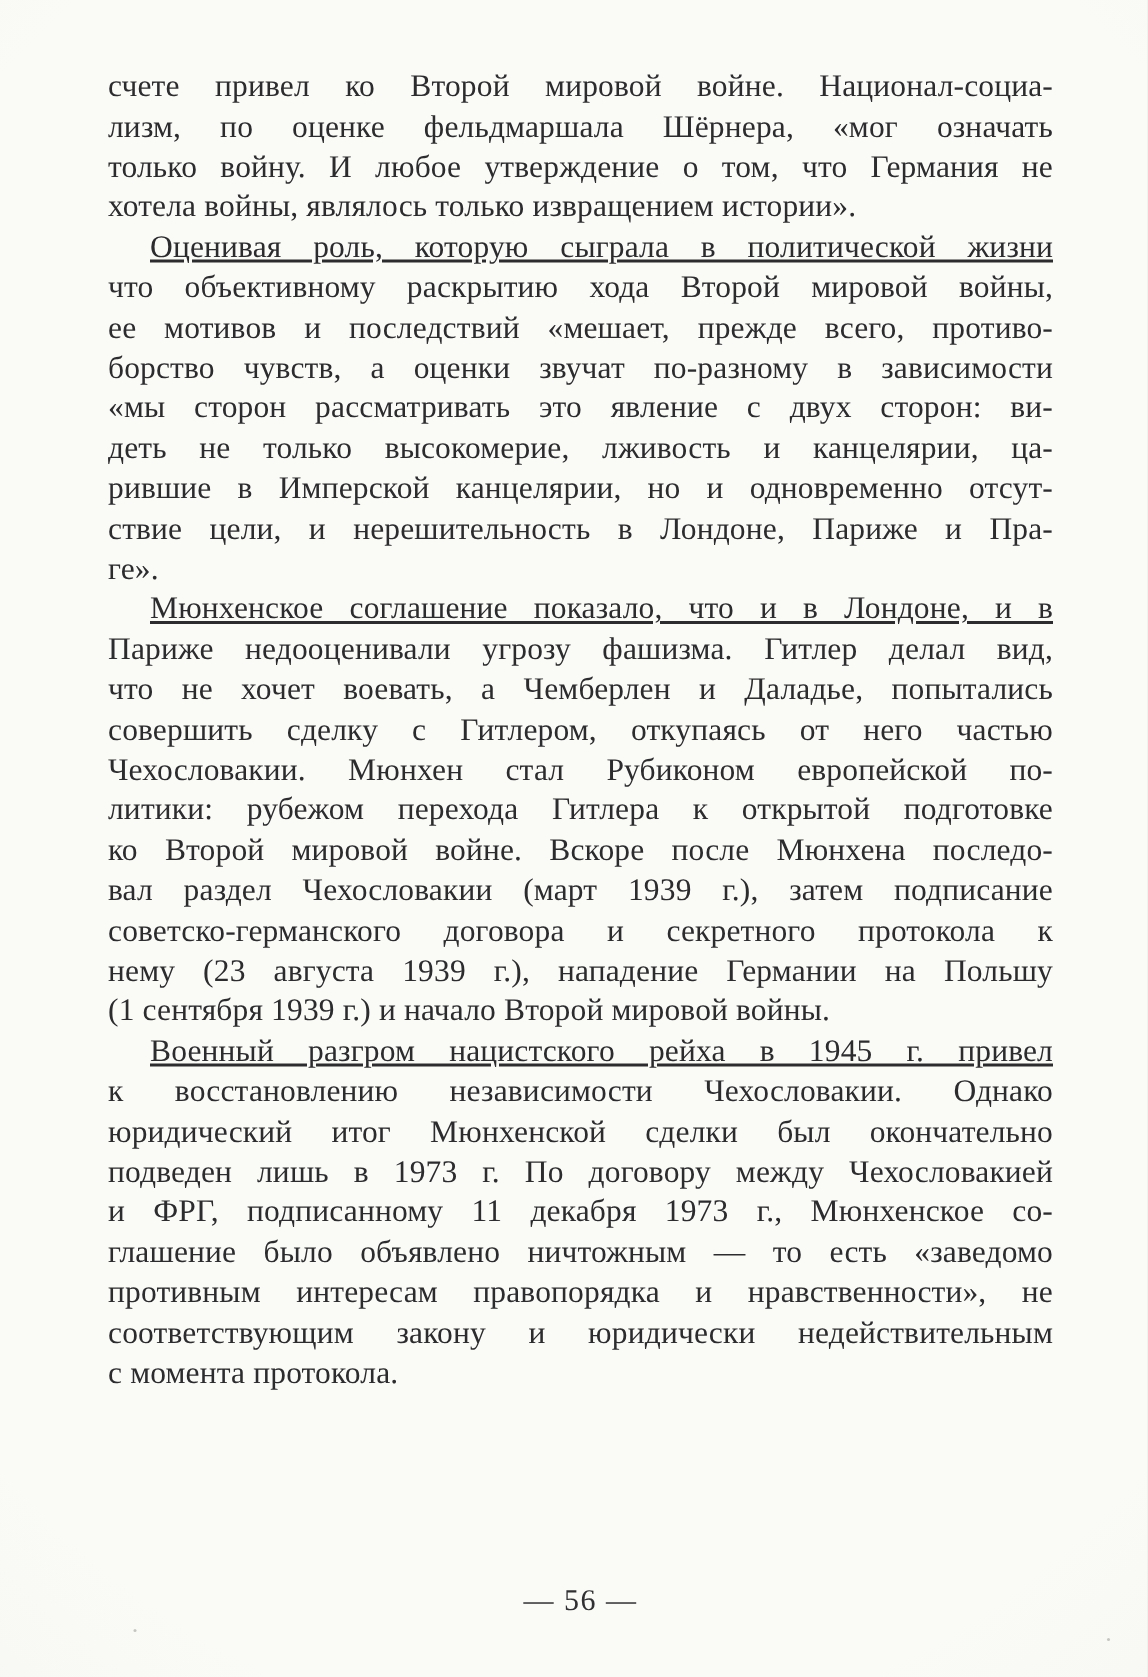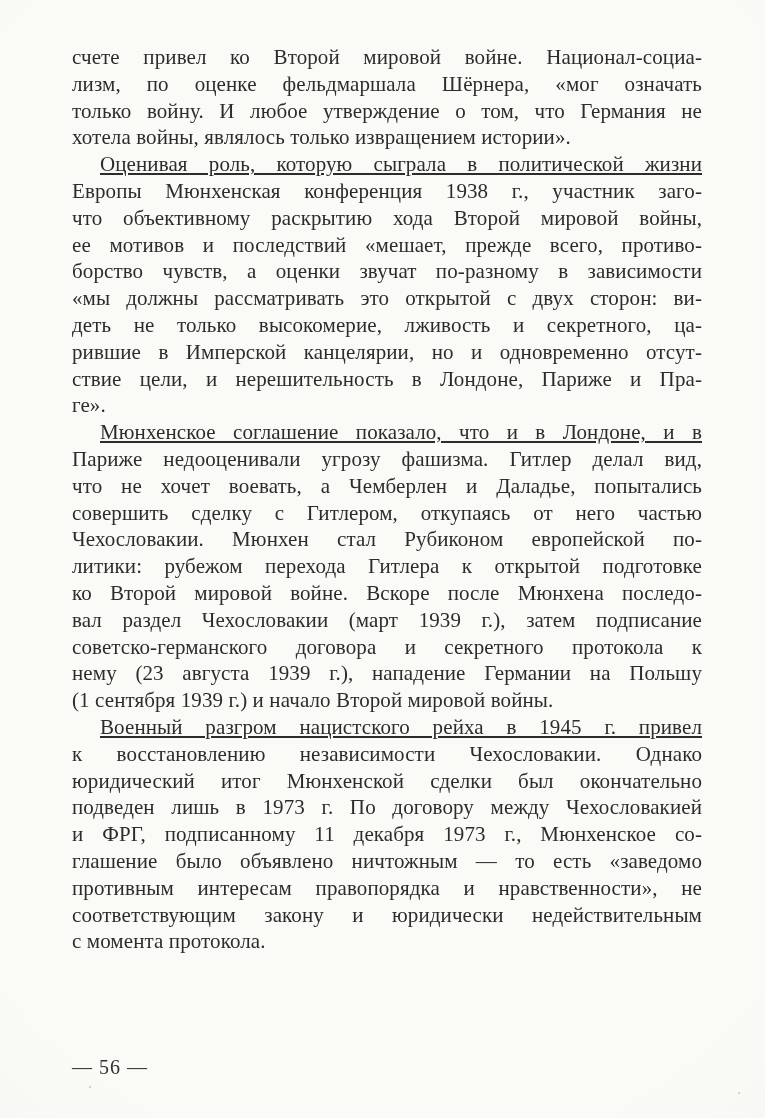--- a/index.html
+++ b/index.html
@@ -34,20 +34,21 @@
     text-align-last: left;
   }
   .line.indent {
     text-indent: 28px;
     text-decoration: underline;
   }
   .footer {
     position: absolute;
     left: 72px; width: 630px;
     top: 1056px;
+    text-align: center;
     font-size: 20px;
     letter-spacing: 1px;
     color: #303032;
   }
   .speck {
     position: absolute;
     border-radius: 50%;
     background: #9a9a96;
     opacity: 0.55;
   }
@@ -60,26 +61,25 @@
 <div class="page">
   <main class="text-block">
       <div class="paragraph">
         <div class="line">счете привел ко Второй мировой войне. Национал-социа-</div>
         <div class="line">лизм, по оценке фельдмаршала Шёрнера, «мог означать</div>
         <div class="line">только войну. И любое утверждение о том, что Германия не</div>
         <div class="line last">хотела войны, являлось только извращением истории».</div>
       </div>
       <div class="paragraph">
         <div class="line indent">Оценивая роль, которую сыграла в политической жизни</div>
-        <div class="line">Европы Мюнхенская конференция 1938 г., участник заго-</div>
         <div class="line">что объективному раскрытию хода Второй мировой войны,</div>
         <div class="line">ее мотивов и последствий «мешает, прежде всего, противо-</div>
         <div class="line">борство чувств, а оценки звучат по-разному в зависимости</div>
-        <div class="line">«мы должны рассматривать это открытой с двух сторон: ви-</div>
-        <div class="line">деть не только высокомерие, лживость и секретного, ца-</div>
+        <div class="line">«мы сторон рассматривать это явление с двух сторон: ви-</div>
+        <div class="line">деть не только высокомерие, лживость и канцелярии, ца-</div>
         <div class="line">рившие в Имперской канцелярии, но и одновременно отсут-</div>
         <div class="line">ствие цели, и нерешительность в Лондоне, Париже и Пра-</div>
         <div class="line last">ге».</div>
       </div>
       <div class="paragraph">
         <div class="line indent">Мюнхенское соглашение показало, что и в Лондоне, и в</div>
         <div class="line">Париже недооценивали угрозу фашизма. Гитлер делал вид,</div>
         <div class="line">что не хочет воевать, а Чемберлен и Даладье, попытались</div>
         <div class="line">совершить сделку с Гитлером, откупаясь от него частью</div>
         <div class="line">Чехословакии. Мюнхен стал Рубиконом европейской по-</div>

